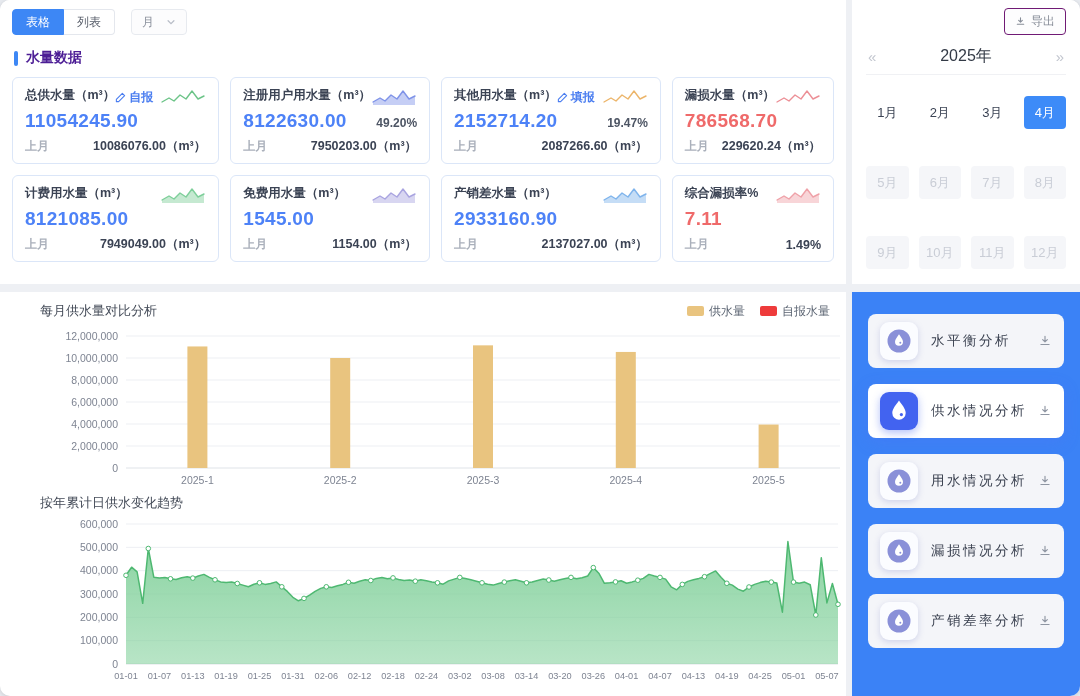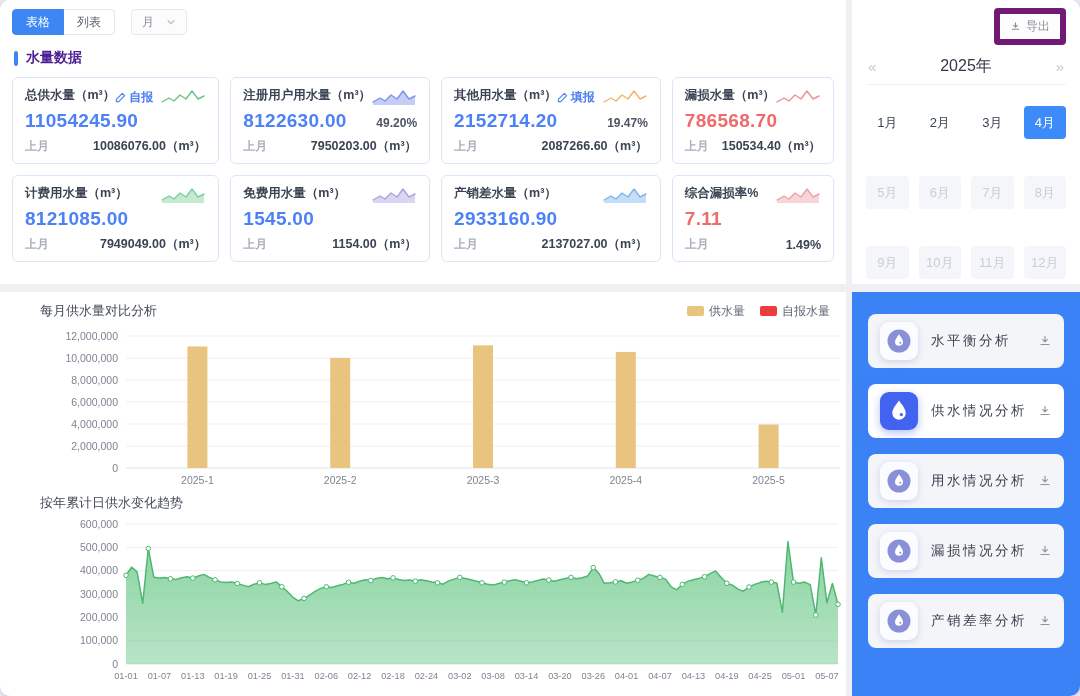--- a/index.html
+++ b/index.html
@@ -41,21 +41,21 @@
   .c-r2{display:flex;justify-content:space-between;align-items:baseline;margin-top:-3px;}
   .c-value{font-size:19px;letter-spacing:.3px;}
   .c-pct{font-size:12px;color:#4d5564;}
   .c-r3{display:flex;justify-content:space-between;align-items:center;}
   .c-prev-label{color:#aab0bb;font-size:12px;}
   .c-prev{color:#3b4354;font-size:12.5px;}
 
   
   .panel-tr{grid-column:3;grid-row:1;padding:8px 14px 0;background:#fff;display:flex;flex-direction:column;}
   .export-row{display:flex;justify-content:flex-end;}
-  .export-btn{display:flex;align-items:center;gap:5px;border:6px solid #701a75;border-radius:4px;
+  .export-btn{display:flex;align-items:center;gap:5px;border:1px solid #701a75;border-radius:4px;
     padding:4px 10px;font-size:12px;color:#878d98;background:#fdfdfe;cursor:pointer;}
   .cal-head{display:flex;align-items:center;justify-content:space-between;height:36px;border-bottom:1px solid #f0f1f4;margin-top:3px;}
   .cal-year{font-size:16px;color:#333a46;}
   .cal-nav{color:#c2c6cf;font-size:15px;cursor:pointer;padding:0 2px;user-select:none;}
   .cal-grid{display:grid;grid-template-columns:repeat(4,1fr);column-gap:10px;row-gap:37px;margin-top:21px;}
   .mcell{height:33px;display:flex;align-items:center;justify-content:center;font-size:13px;color:#3b4354;border-radius:4px;cursor:pointer;}
   .mcell.active{background:#3d8bf8;color:#fff;}
   .mcell.disabled{background:#f5f6f9;color:#c9cdd6;cursor:default;}
 
   
@@ -172,21 +172,21 @@
               <svg width="46" height="20" viewBox="0 0 46 20">
                 <path d="M2 15 L9 11 L14 14 L20 8 L26 12 L32 4 L38 12 L44 9" fill="none" stroke="#ec8f96" stroke-width="1.4" stroke-linejoin="round" stroke-linecap="round"></path>
               </svg>
             </div>
           </div>
           <div class="c-r2">
             <span class="c-value" style="color: rgb(239, 106, 106);">786568.70</span>
           </div>
           <div class="c-r3">
             <span class="c-prev-label">上月</span>
-            <span class="c-prev">150534.40（m³）</span>
+            <span class="c-prev">229620.24（m³）</span>
           </div>
         </div>
         <div class="card">
           <div class="c-r1">
             <span class="c-title">计费用水量（m³）</span>
             <div class="c-right">
               <svg width="46" height="20" viewBox="0 0 46 20">
                 <path d="M2 15 L9 11 L14 14 L20 8 L26 12 L32 4 L38 12 L44 9 L44 18 L2 18 Z" fill="#7ecf9a" fill-opacity="0.45" stroke="none"></path>
                 <path d="M2 15 L9 11 L14 14 L20 8 L26 12 L32 4 L38 12 L44 9" fill="none" stroke="#7ecf9a" stroke-width="1.4" stroke-linejoin="round" stroke-linecap="round"></path>
               </svg>

